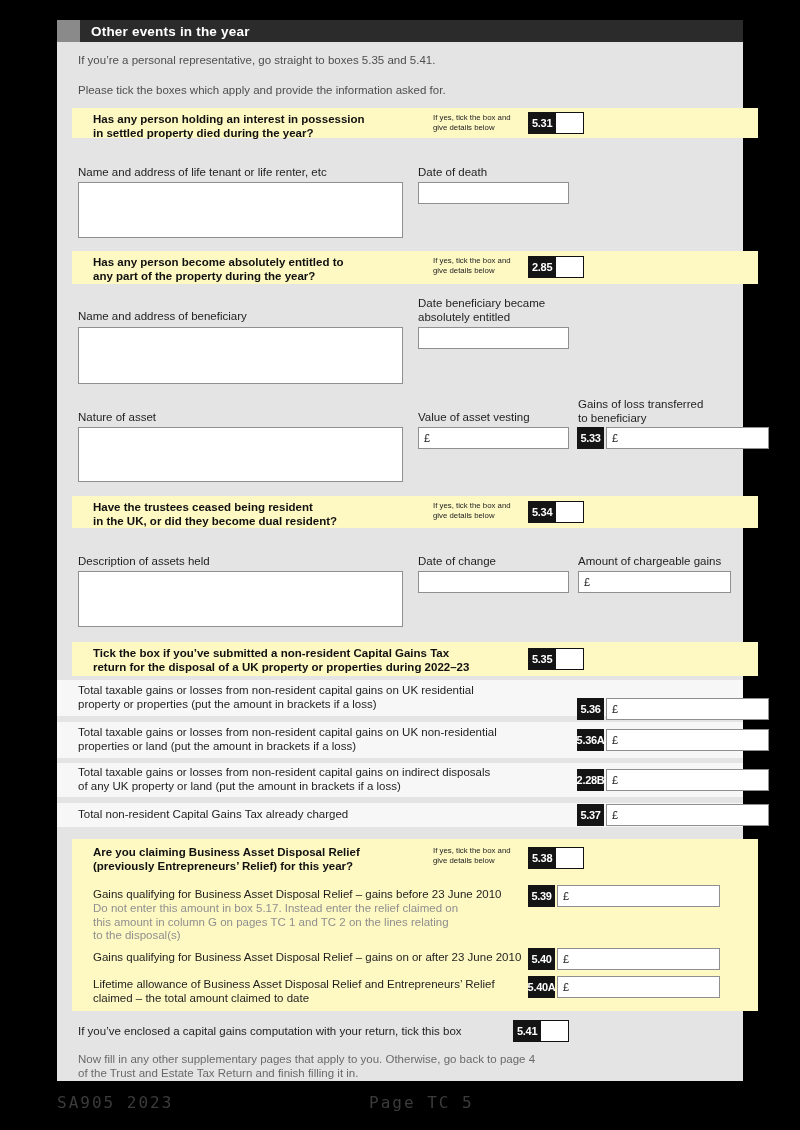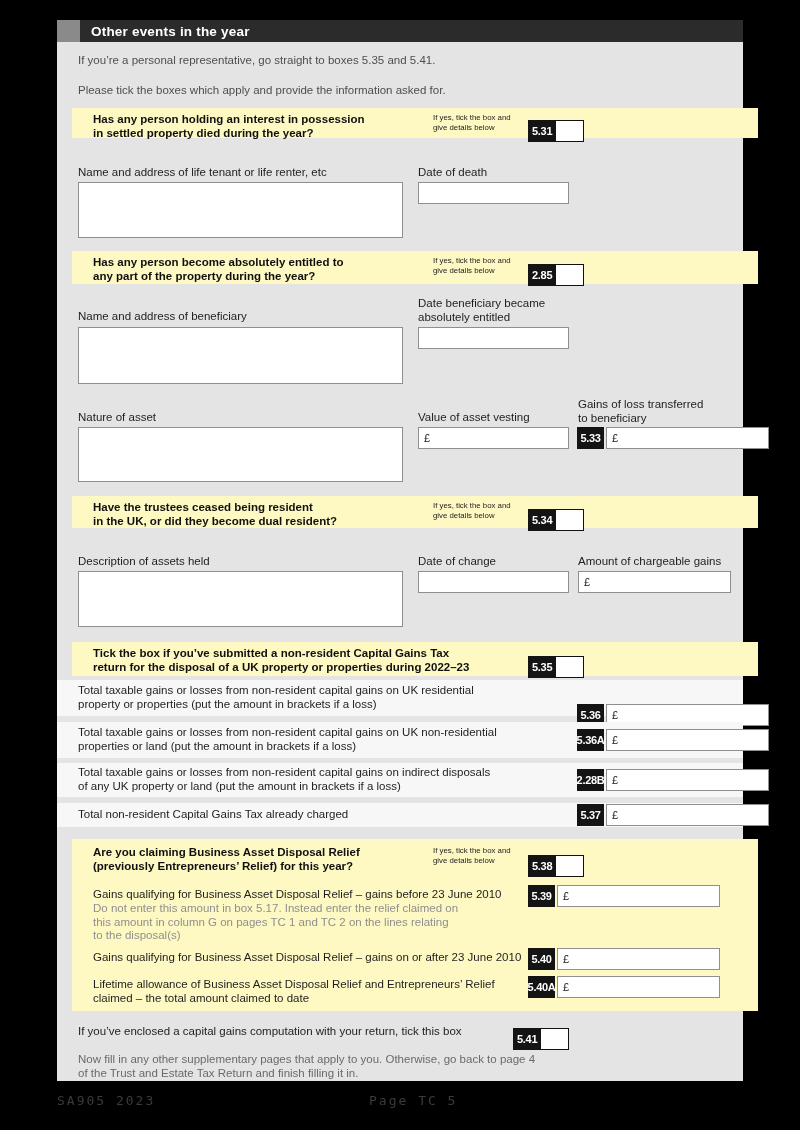--- a/index.html
+++ b/index.html
@@ -14,38 +14,38 @@
   .content { position:absolute; top:22px; left:0; width:686px; height:1039px; background:#e4e4e4; }
   .abs { position:absolute; }
   .intro { font-size:11.5px; color:#4e4e4e; }
   .band { position:absolute; left:15px; width:686px; background:#fef9c3; }
   .q { position:absolute; left:21px; top:4px; font-weight:bold; font-size:11.5px; line-height:14px; color:#101010; }
   .ifyes { position:absolute; left:361px; top:5px; font-size:7.8px; line-height:9.5px; color:#222; }
   .lbl { position:absolute; font-size:11.5px; line-height:13.5px; color:#1e1e1e; }
   .note { color:#8f8f8f; }
   .darknote { color:#6a6a6a; }
   .line { display:block; }
-  .boxgroup { position:absolute; display:flex; height:34px;margin-top:8px; }
+  .boxgroup { position:absolute; display:flex; height:34px; }
   .badge { background:#141414; color:#fff; font-weight:bold; font-size:11px; letter-spacing:-0.3px;
            display:flex; align-items:center; justify-content:center; padding:0 4px; min-width:27px; height:22px; }
   .tick { width:28px; height:22px; background:#fff; border:1px solid #111; border-left:none; }
   .ta { position:absolute; width:325px; border:1px solid #8f8f8f; background:#fff; resize:none;
         font-family:"Liberation Sans", sans-serif; font-size:11px; padding:3px; }
   .in { position:absolute; height:22px; border:1px solid #8f8f8f; background:#fff;
         font-family:"Liberation Sans", sans-serif; font-size:11px; padding:0 4px; }
   .money { height:22px; border:1px solid #8f8f8f; background:#fff; display:flex; align-items:center; }
   .money.abs { position:absolute; }
   .money .cur { font-size:11px; color:#222; padding-left:5px; }
   .money input { border:none; outline:none; background:transparent; flex:1; min-width:0; height:100%;
                  font-family:"Liberation Sans", sans-serif; font-size:11px; padding:0 4px; }
   .mgroup { position:absolute; display:flex; height:22px; }
   .mgroup .money { flex:1; margin-left:2px; }
   .row { position:absolute; left:0; width:686px; background:#f7f7f7; }
   .footer { position:absolute; top:1093px; left:0; width:800px; height:20px;
-            font-family:"DejaVu Sans Mono", monospace; font-size:13px; letter-spacing:2px; color:#3b3b3b; }
+            font-family:"DejaVu Sans Mono", monospace; font-size:16px; letter-spacing:2px; color:#3b3b3b; }
   .footer .f-left { position:absolute; left:57px; top:0; }
   .footer .f-center { position:absolute; left:345px; top:0;margin-left:24px; }
 </style>
 </head>
 <body>
 
 <div class="stage">
   <div class="page">
 
     <div class="header">
@@ -156,21 +156,21 @@
           <div class="badge">5.35</div>
           <div class="tick" role="checkbox"></div>
         </div>
       </div>
 
       <div class="row" style="top:638px; height:36px;">
         <div class="lbl" style="left:21px; top:4px;">
           <span class="line">Total taxable gains or losses from non-resident capital gains on UK residential</span>
           <span class="line">property or properties (put the amount in brackets if a loss)</span>
         </div>
-        <div class="mgroup" style="left:520px; top:24px; width:154px;">
+        <div class="mgroup" style="left:520px; top:18px; width:154px;">
           <div class="badge">5.36</div>
           <div class="money">
             <span class="cur">£</span>
             <input style="">
           </div>
         </div>
       </div>
 
       <div class="row" style="top:680px; height:36px;">
         <div class="lbl" style="left:21px; top:4px;">

